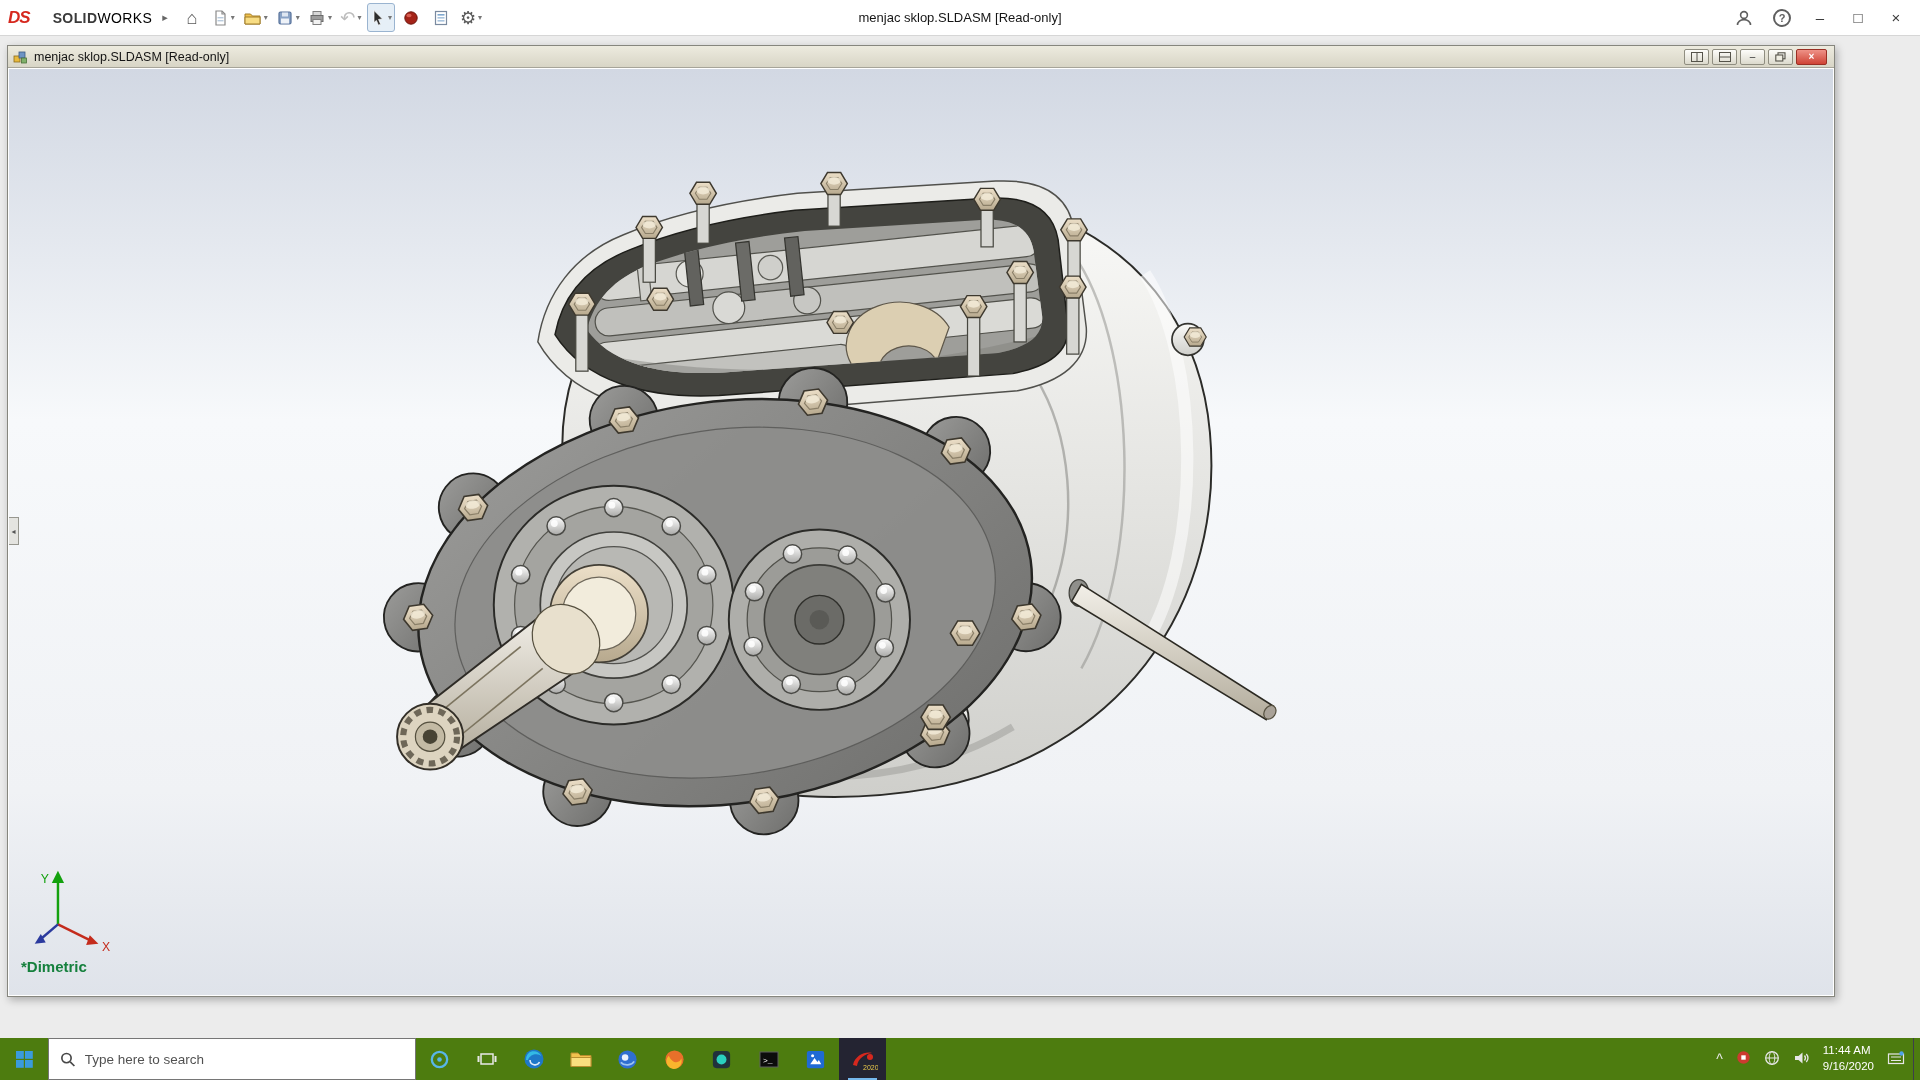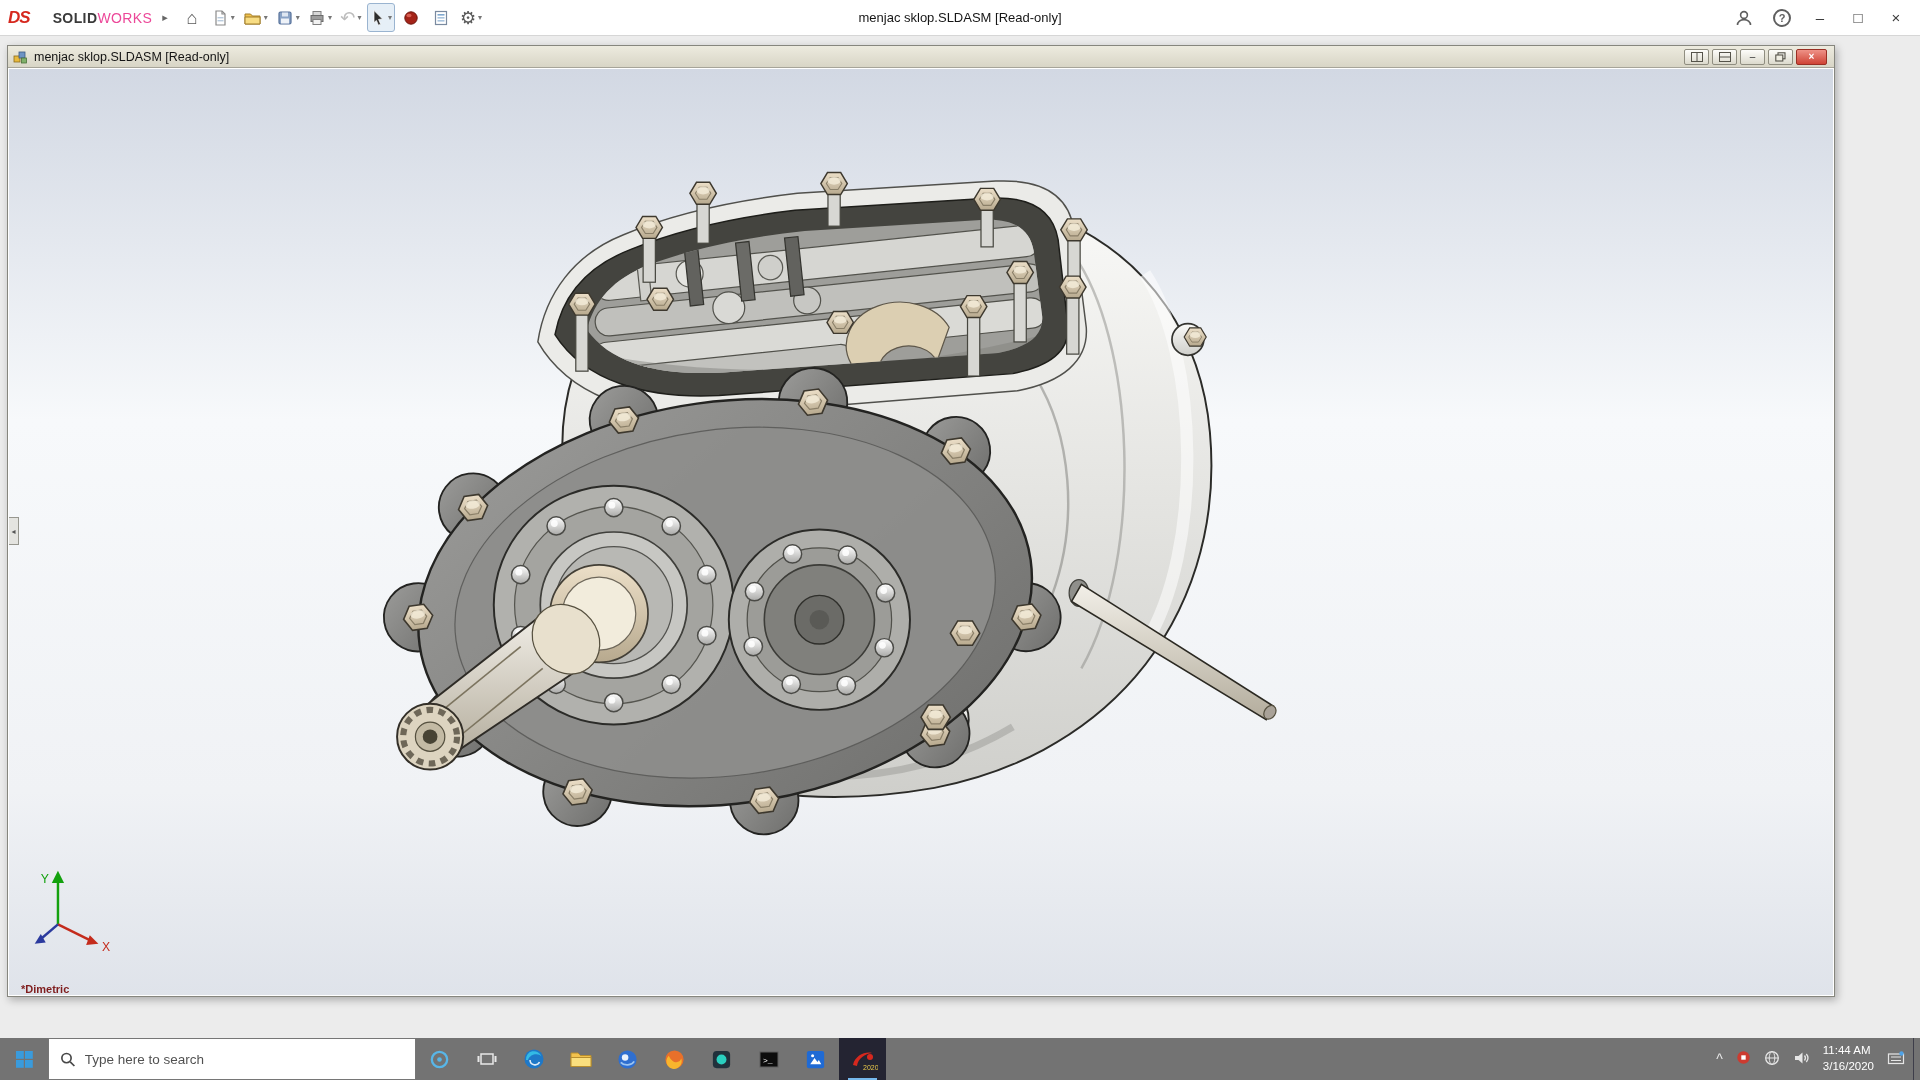--- a/index.html
+++ b/index.html
@@ -8,21 +8,21 @@
   button { font-family:inherit; background:none; border:none; cursor:default; }
 
   .app { position:relative; width:1920px; height:1080px; }
 
   
   .sw-titlebar { height:36px; background:#ffffff; border-bottom:1px solid #d6d6d6;
     display:flex; align-items:center; padding:0 8px; gap:2px; position:relative; }
   .brand { display:flex; align-items:baseline; margin-right:4px; }
   .ds-logo { color:#d6281e; font-weight:bold; font-style:italic; font-size:17px; letter-spacing:-1px; margin-right:4px; }
   .brand-bold { font-weight:bold; color:#3a3a3a; font-size:14px; letter-spacing:.4px;margin-left:19px; }
-  .brand-light { color:#ec4899; font-size:14px; letter-spacing:.4px; }
+  .brand-light { color:#000000; font-size:14px; letter-spacing:.4px; }
   .tb-expand { font-size:11px; color:#666; margin:0 8px 0 4px; }
   .tbtn { height:29px; min-width:28px; display:flex; align-items:center; justify-content:center;
     border:1px solid transparent; border-radius:3px; padding:0 2px; }
   .tbtn.selected { border-color:#9ab4d0; background:#e6eff7; }
   .tglyph { font-size:18px; color:#5a5a5a; line-height:1; }
   .tglyph.disabled { color:#bdbdbd; }
   .caret { font-size:8px; color:#777; margin-left:2px; }
   .win-title { position:absolute; left:50%; transform:translateX(-50%); font-size:13px; color:#161616; white-space:nowrap; }
   .win-controls { margin-left:auto; display:flex; align-items:center; gap:6px; }
   .wc { width:32px; height:28px; display:flex; align-items:center; justify-content:center; color:#3c3c3c; font-size:15px; }
@@ -37,27 +37,27 @@
     display:flex; align-items:center; padding:0 5px; gap:6px; }
   .doc-title { font-size:12.5px; color:#141414; }
   .doc-controls { margin-left:auto; display:flex; align-items:center; gap:3px; padding-right:2px; }
   .dcbtn { width:25px; height:16px; border:1px solid #8f8d80; border-radius:2px;
     background:linear-gradient(#fdfdfa,#dcdacd); display:flex; align-items:center; justify-content:center;
     font-size:10px; color:#333; line-height:1; }
   .dcbtn.close { width:31px; background:linear-gradient(#ee9287,#cf4335); border-color:#992f24; color:#fff; font-weight:bold; }
   .doc-client { position:absolute; top:23px; left:1px; right:1px; bottom:1px; background:#fff; }
   .viewport3d { position:absolute; inset:0; overflow:hidden; }
   .scene { position:absolute; inset:0; width:100%; height:100%; display:block; }
-  .view-label { position:absolute; left:12px; bottom:0; font-size:11px; font-weight:bold; color:#7f1d1d; }
+  .view-label { position:absolute; left:12px; bottom:20px; font-size:15px; font-weight:bold; color:#15803d; }
   .panel-tab { position:absolute; left:0; top:448px; width:10px; height:28px; background:#e4e4e0;
     border:1px solid #97978f; border-left:none; display:flex; align-items:center; justify-content:center;
     font-size:8px; color:#555; }
 
   
-  .taskbar { position:absolute; bottom:0; left:0; right:0; height:42px; background:#737373;
+  .taskbar { position:absolute; bottom:0; left:0; right:0; height:42px; background:#4d7c0f;
     display:flex; align-items:stretch; color:#e8e8e8; }
   .tb-start { width:48px; display:flex; align-items:center; justify-content:center; }
   .tb-search { width:368px; background:#ffffff; border:1px solid #767676; display:flex; align-items:center;
     gap:9px; padding:0 11px; }
   .tb-search input { border:none; outline:none; width:100%; background:transparent; font-size:13.5px;
     color:#2c2c2c; font-family:inherit; }
   .tb-search input::placeholder { color:#3e3e3e; opacity:.9; }
   .tb-app { width:47px; display:flex; align-items:center; justify-content:center; position:relative; }
   .tb-app.running { background:#242432; }
   .tb-app.running::after { content:""; position:absolute; left:9px; right:9px; bottom:0; height:2.5px; background:#76b9ed; }
@@ -505,21 +505,21 @@
       </button>
       <button>
         <svg width="17" height="16" viewBox="0 0 17 16">
           <polygon points="2,6 5.5,6 9.5,2.5 9.5,13.5 5.5,10 2,10" fill="#e6e6e6"></polygon>
           <path d="M11.5,5.5 a4,4 0 0 1 0,5" fill="none" stroke="#e6e6e6" stroke-width="1.3"></path>
           <path d="M13.3,4 a6.2,6.2 0 0 1 0,8" fill="none" stroke="#e6e6e6" stroke-width="1.3"></path>
         </svg>
       </button>
       <button class="clock">
         <div>11:44 AM</div>
-        <div>3/16/2020</div>
+        <div>9/16/2020</div>
       </button>
       <button>
         <svg width="18" height="16" viewBox="0 0 18 16">
           <rect x="1.5" y="4" width="15" height="9.5" fill="none" stroke="#e6e6e6" stroke-width="1.2"></rect>
           <line x1="4" y1="7" x2="14" y2="7" stroke="#e6e6e6" stroke-width="1"></line>
           <line x1="4" y1="10.5" x2="14" y2="10.5" stroke="#e6e6e6" stroke-width="1"></line>
           <circle cx="14.5" cy="3.5" r="2.2" fill="#4fa3e8"></circle>
         </svg>
       </button>
     </div>

